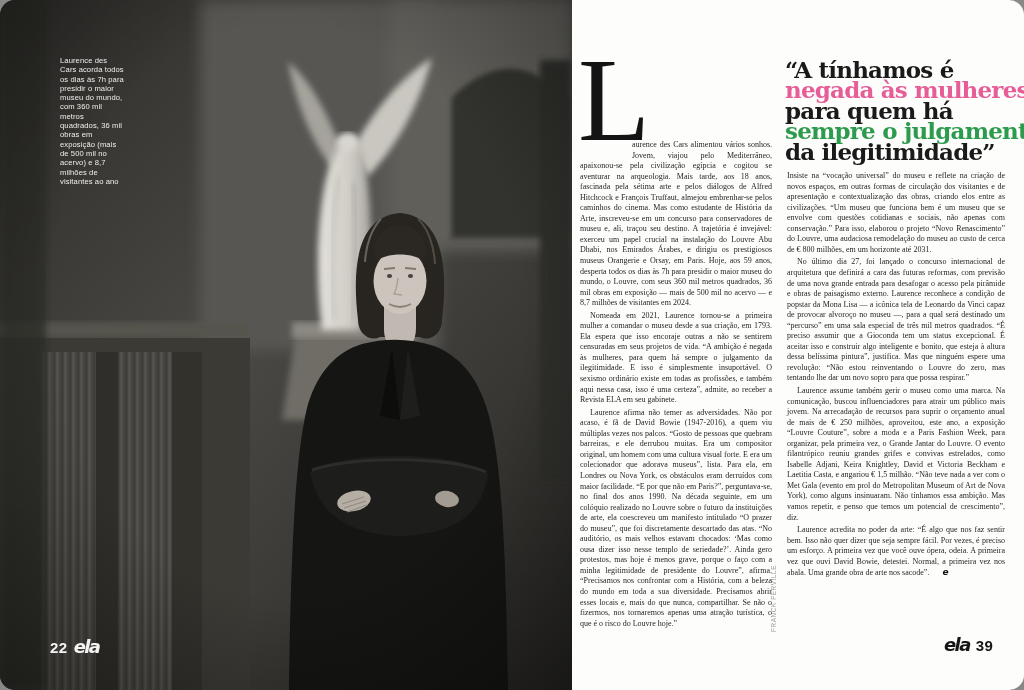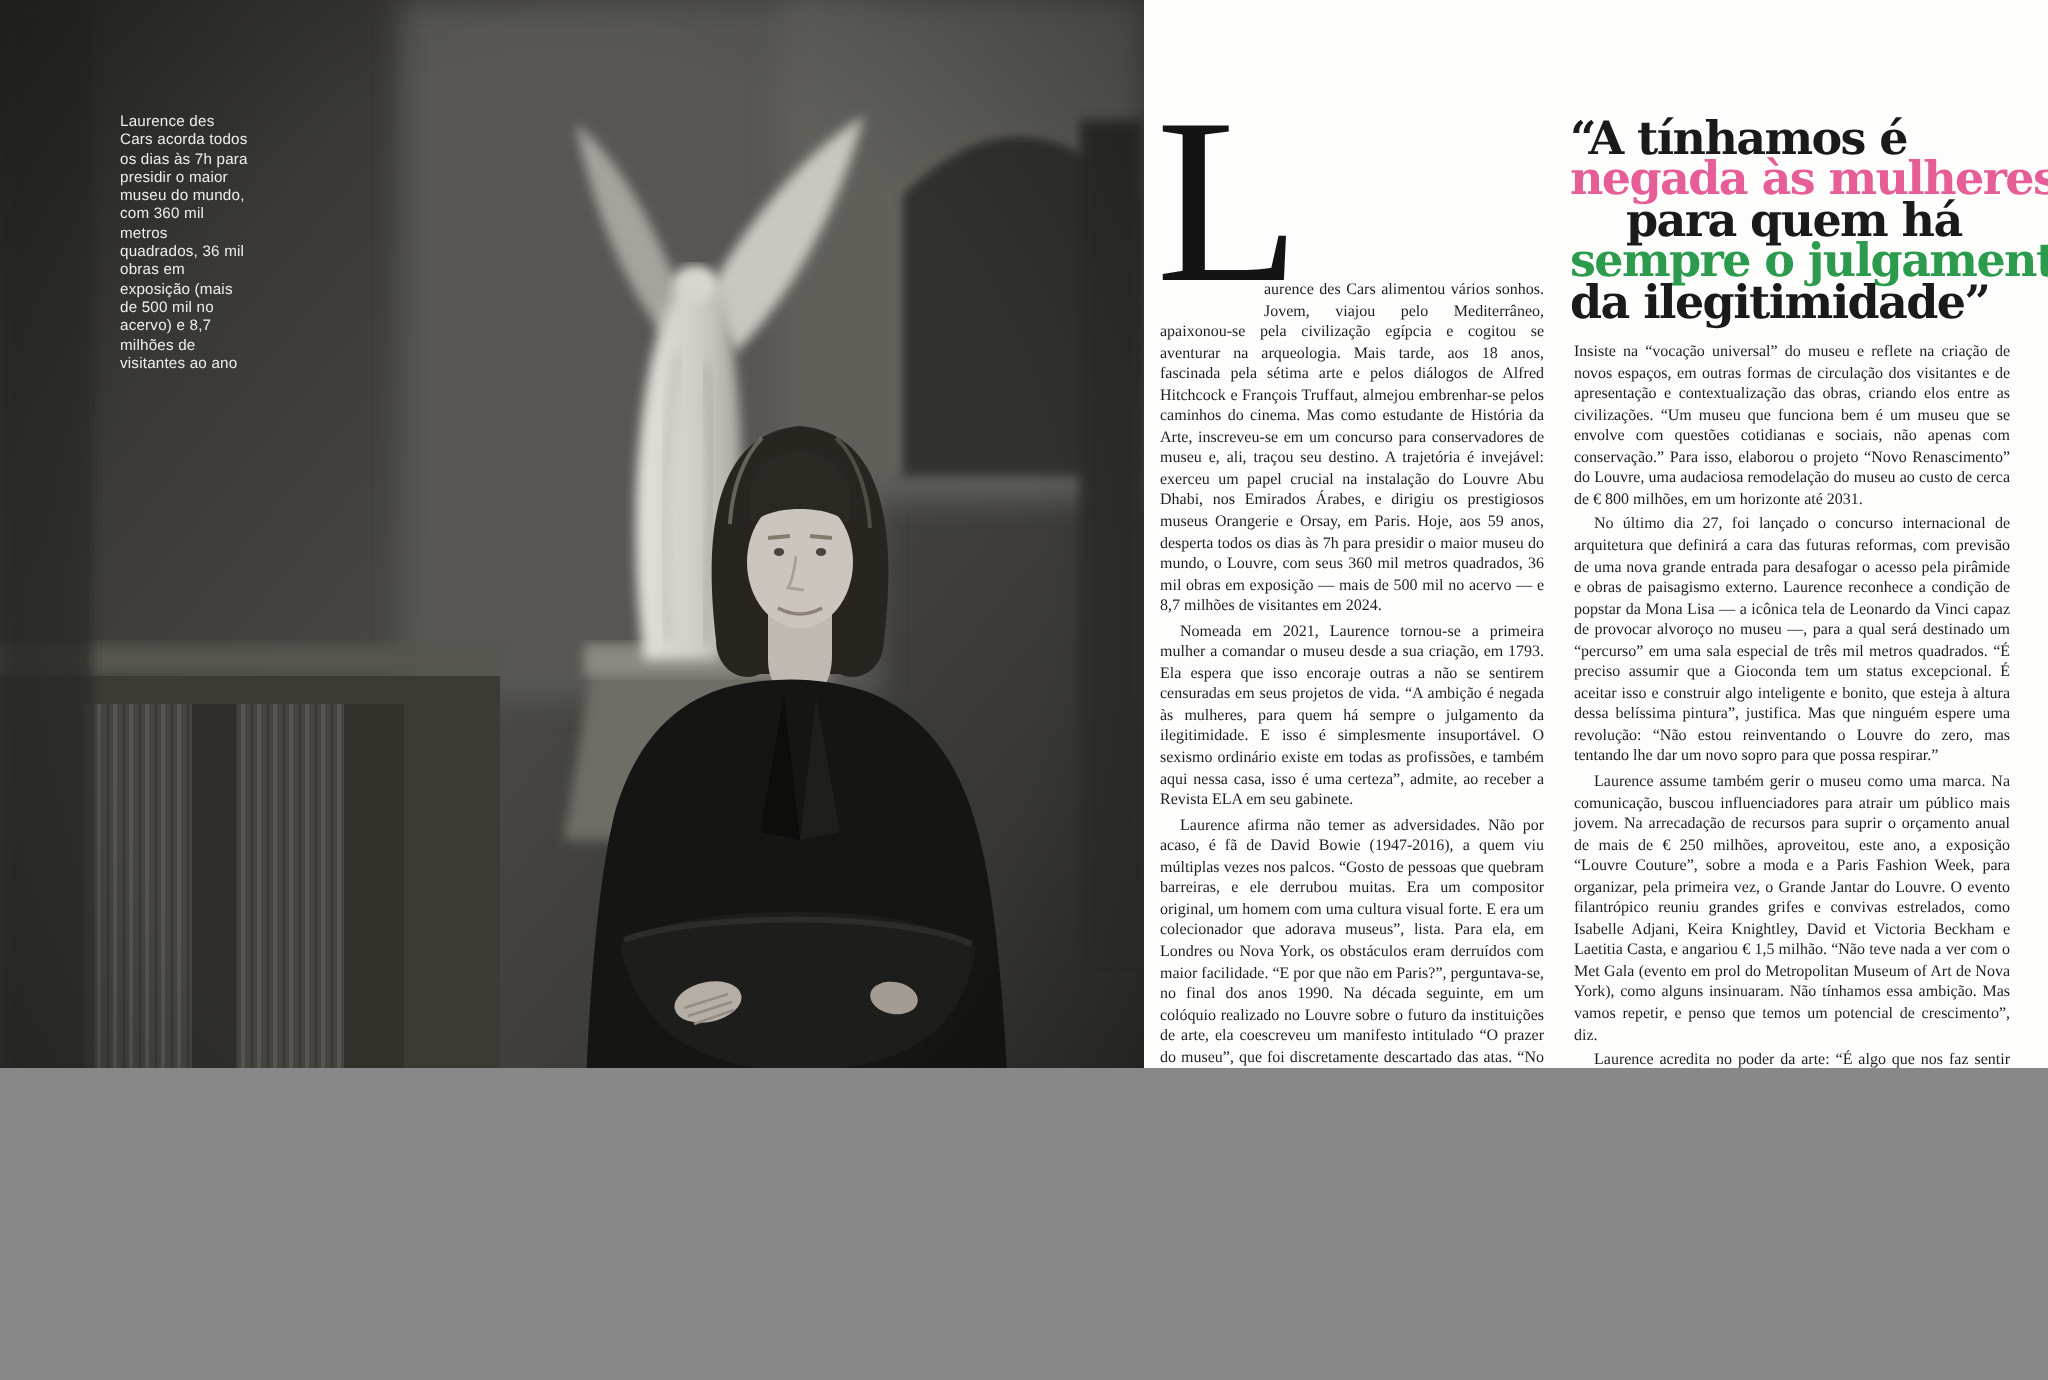--- a/index.html
+++ b/index.html
@@ -1,17 +1,17 @@
 <!DOCTYPE html>
 <html lang="pt"><head>
 <meta charset="utf-8">
 <style>
   html,body{margin:0;padding:0;}
   body{background:#888;font-family:"Liberation Serif",serif;}
-  .spread{position:relative;width:1024px;height:534px;background:#fdfdfc;overflow:hidden;margin:0 auto;}
+  .spread{position:relative;width:1024px;height:690px;background:#fdfdfc;overflow:hidden;margin:0 auto;border-radius:15px;}
 
   
   .photo-wrap{position:absolute;left:0;top:0;width:572px;height:690px;background:#3c3b37;}
   .photo-wrap svg{display:block;}
   .photo-caption{
     position:absolute;left:60px;top:56px;width:64px;
     font-family:"Liberation Sans",sans-serif;font-size:7.6px;line-height:9.3px;
     color:#efeeec;letter-spacing:.1px;
   }
   .photo-credit{
@@ -183,21 +183,21 @@
       <p><span class="dc-spacer"></span><span>aurence des Cars alimentou vários sonhos. Jovem, viajou pelo Mediterrâneo, apaixonou-se pela civilização egípcia e cogitou se aventurar na arqueologia. Mais tarde, aos 18 anos, fascinada pela sétima arte e pelos diálogos de Alfred Hitchcock e François Truffaut, almejou embrenhar-se pelos caminhos do cinema. Mas como estudante de História da Arte, inscreveu-se em um concurso para conservadores de museu e, ali, traçou seu destino. A trajetória é invejável: exerceu um papel crucial na instalação do Louvre Abu Dhabi, nos Emirados Árabes, e dirigiu os prestigiosos museus Orangerie e Orsay, em Paris. Hoje, aos 59 anos, desperta todos os dias às 7h para presidir o maior museu do mundo, o Louvre, com seus 360 mil metros quadrados, 36 mil obras em exposição — mais de 500 mil no acervo — e 8,7 milhões de visitantes em 2024.</span></p>
       <p class="indent">Nomeada em 2021, Laurence tornou-se a primeira mulher a comandar o museu desde a sua criação, em 1793. Ela espera que isso encoraje outras a não se sentirem censuradas em seus projetos de vida. “A ambição é negada às mulheres, para quem há sempre o julgamento da ilegitimidade. E isso é simplesmente insuportável. O sexismo ordinário existe em todas as profissões, e também aqui nessa casa, isso é uma certeza”, admite, ao receber a Revista ELA em seu gabinete.</p>
       <p class="indent">Laurence afirma não temer as adversidades. Não por acaso, é fã de David Bowie (1947-2016), a quem viu múltiplas vezes nos palcos. “Gosto de pessoas que quebram barreiras, e ele derrubou muitas. Era um compositor original, um homem com uma cultura visual forte. E era um colecionador que adorava museus”, lista. Para ela, em Londres ou Nova York, os obstáculos eram derruídos com maior facilidade. “E por que não em Paris?”, perguntava-se, no final dos anos 1990. Na década seguinte, em um colóquio realizado no Louvre sobre o futuro da instituições de arte, ela coescreveu um manifesto intitulado “O prazer do museu”, que foi discretamente descartado das atas. “No auditório, os mais velhos estavam chocados: ‘Mas como ousa dizer isso nesse templo de seriedade?’. Ainda gero protestos, mas hoje é menos grave, porque o faço com a minha legitimidade de presidente do Louvre”, afirma. “Precisamos nos confrontar com a História, com a beleza do mundo em toda a sua diversidade. Precisamos abrir esses locais e, mais do que nunca, compartilhar. Se não o fizermos, nos tornaremos apenas uma atração turística, o que é o risco do Louvre hoje.”</p>
     </div>
   </div>
 
   <div class="article-colwide bodycopy">
     <div class="headline">
       <div class="hl-line" style="color: rgb(26, 26, 26);">“A tínhamos é</div>
       <div class="hl-line" style="color: rgb(231, 93, 151);">negada às mulheres,</div>
-      <div class="hl-line" style="color: rgb(26, 26, 26); margin-left: 28px;">para quem há</div>
+      <div class="hl-line" style="color: rgb(26, 26, 26);">para quem há</div>
       <div class="hl-line" style="color: rgb(45, 155, 77);">sempre o julgamento</div>
       <div class="hl-line" style="color: rgb(26, 26, 26);">da ilegitimidade”</div>
     </div>
     <p>Insiste na “vocação universal” do museu e reflete na criação de novos espaços, em outras formas de circulação dos visitantes e de apresentação e contextualização das obras, criando elos entre as civilizações. “Um museu que funciona bem é um museu que se envolve com questões cotidianas e sociais, não apenas com conservação.” Para isso, elaborou o projeto “Novo Renascimento” do Louvre, uma audaciosa remodelação do museu ao custo de cerca de € 800 milhões, em um horizonte até 2031.</p>
     <p class="indent">No último dia 27, foi lançado o concurso internacional de arquitetura que definirá a cara das futuras reformas, com previsão de uma nova grande entrada para desafogar o acesso pela pirâmide e obras de paisagismo externo. Laurence reconhece a condição de popstar da Mona Lisa — a icônica tela de Leonardo da Vinci capaz de provocar alvoroço no museu —, para a qual será destinado um “percurso” em uma sala especial de três mil metros quadrados. “É preciso assumir que a Gioconda tem um status excepcional. É aceitar isso e construir algo inteligente e bonito, que esteja à altura dessa belíssima pintura”, justifica. Mas que ninguém espere uma revolução: “Não estou reinventando o Louvre do zero, mas tentando lhe dar um novo sopro para que possa respirar.”</p>
     <p class="indent">Laurence assume também gerir o museu como uma marca. Na comunicação, buscou influenciadores para atrair um público mais jovem. Na arrecadação de recursos para suprir o orçamento anual de mais de € 250 milhões, aproveitou, este ano, a exposição “Louvre Couture”, sobre a moda e a Paris Fashion Week, para organizar, pela primeira vez, o Grande Jantar do Louvre. O evento filantrópico reuniu grandes grifes e convivas estrelados, como Isabelle Adjani, Keira Knightley, David et Victoria Beckham e Laetitia Casta, e angariou € 1,5 milhão. “Não teve nada a ver com o Met Gala (evento em prol do Metropolitan Museum of Art de Nova York), como alguns insinuaram. Não tínhamos essa ambição. Mas vamos repetir, e penso que temos um potencial de crescimento”, diz.</p>
     <p class="indent"><span>Laurence acredita no poder da arte: “É algo que nos faz sentir bem. Isso não quer dizer que seja sempre fácil. Por vezes, é preciso um esforço. A primeira vez que você ouve ópera, odeia. A primeira vez que ouvi David Bowie, detestei. Normal, a primeira vez nos abala. Uma grande obra de arte nos sacode”.</span><span class="endmark">e</span></p>
   </div>
 
   <div class="folio-right">

